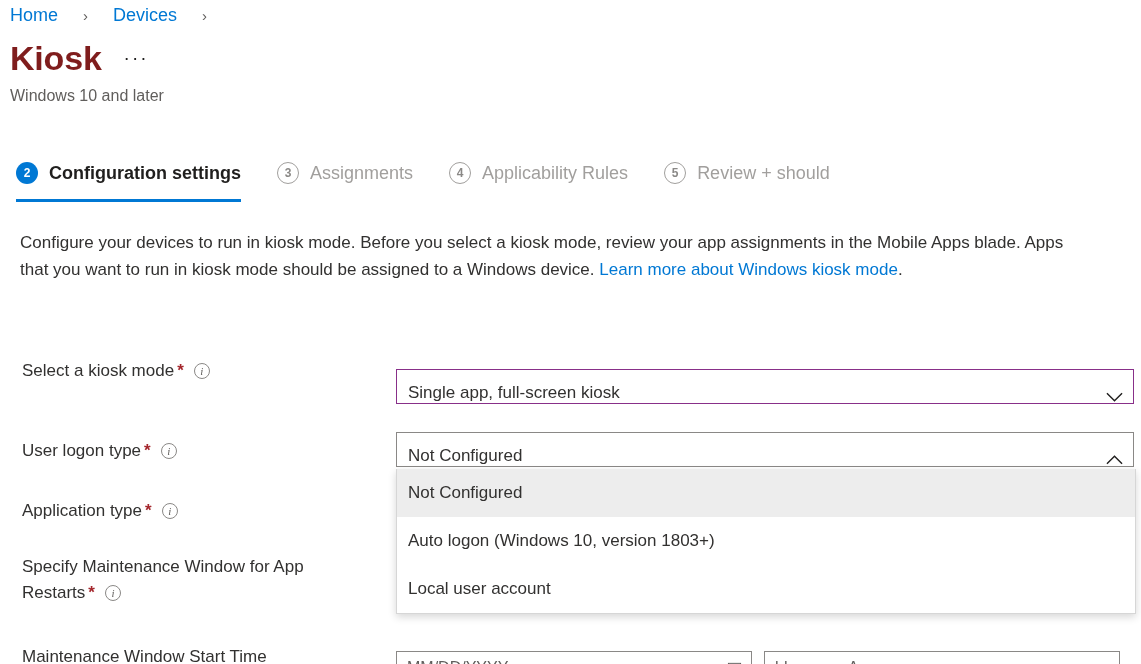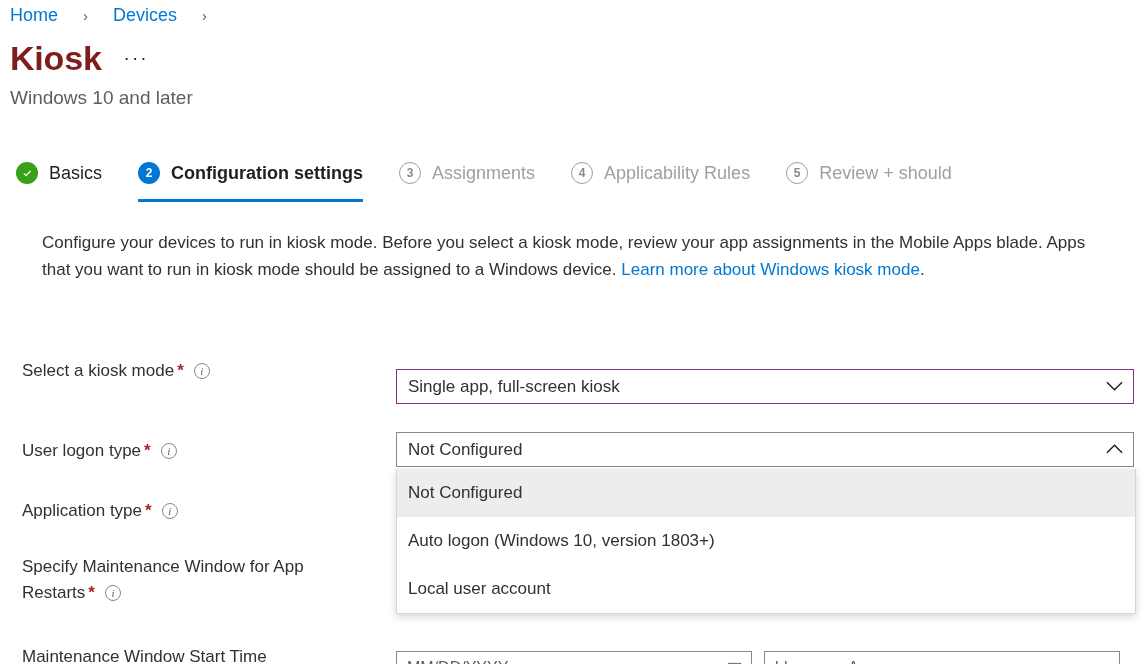--- a/index.html
+++ b/index.html
@@ -63,21 +63,21 @@
     cursor: pointer;
     line-height: 14px;
     position: relative;
     top: -6px;
     user-select: none;
   }
   .subtitle {
     position: absolute;
     left: 10px;
     top: 87px;
-    font-size: 19px;
+    font-size: 16px;
     color: #605e5c;
   }
 
   
   .steps {
     position: absolute;
     left: 16px;
     top: 155px;
     display: flex;
     align-items: flex-start;
@@ -138,21 +138,20 @@
 
   
   .description {
     position: absolute;
     left: 20px;
     top: 229px;
     width: 1062px;
     font-size: 17px;
     line-height: 27px;
     color: #323130;
-    margin-left: 22px;
   }
   .description a {
     color: #0078d4;
     text-decoration: none;
     cursor: pointer;
   }
 
   
   .form {
     position: absolute;
@@ -198,21 +197,21 @@
 
   
   .combo {
     position: absolute;
     left: 396px;
     width: 738px;
     height: 35px;
     box-sizing: border-box;
     background: #ffffff;
     display: flex;
-    align-items: center;
+    align-items: flex-end;
     cursor: pointer;
   }
   .combo.purple { border: 1px solid #8a2be0; border-color: #882f89; }
   .combo.gray { border: 1px solid #8a8886; }
   .combo-value {
     flex: 1;
     padding-left: 11px;
     font-size: 17px;
     color: #323130;
     white-space: nowrap;
@@ -291,28 +290,20 @@
 </div>
 
 <div class="title-row">
   <span class="page-title">Kiosk</span>
   <span class="ellipsis-btn">···</span>
 </div>
 <div class="subtitle">Windows 10 and later</div>
 
 <div class="steps">
 
-  <div class="step done">
-    <span class="badge badge-done">
-      <svg width="13" height="13" viewBox="0 0 16 16" aria-hidden="true">
-        <path d="M6.2 11.6 3 8.4l1.1-1.1 2.1 2.1 5-5L12.3 5.5z" fill="#ffffff"></path>
-      </svg>
-    </span>
-    <span class="label">Basics</span>
-  </div>
 
   <div class="step active">
     <span class="badge badge-active">2</span>
     <span class="label">Configuration settings</span>
   </div>
 
   <div class="step idle">
     <span class="badge badge-idle">3</span>
     <span class="label">Assignments</span>
   </div>

